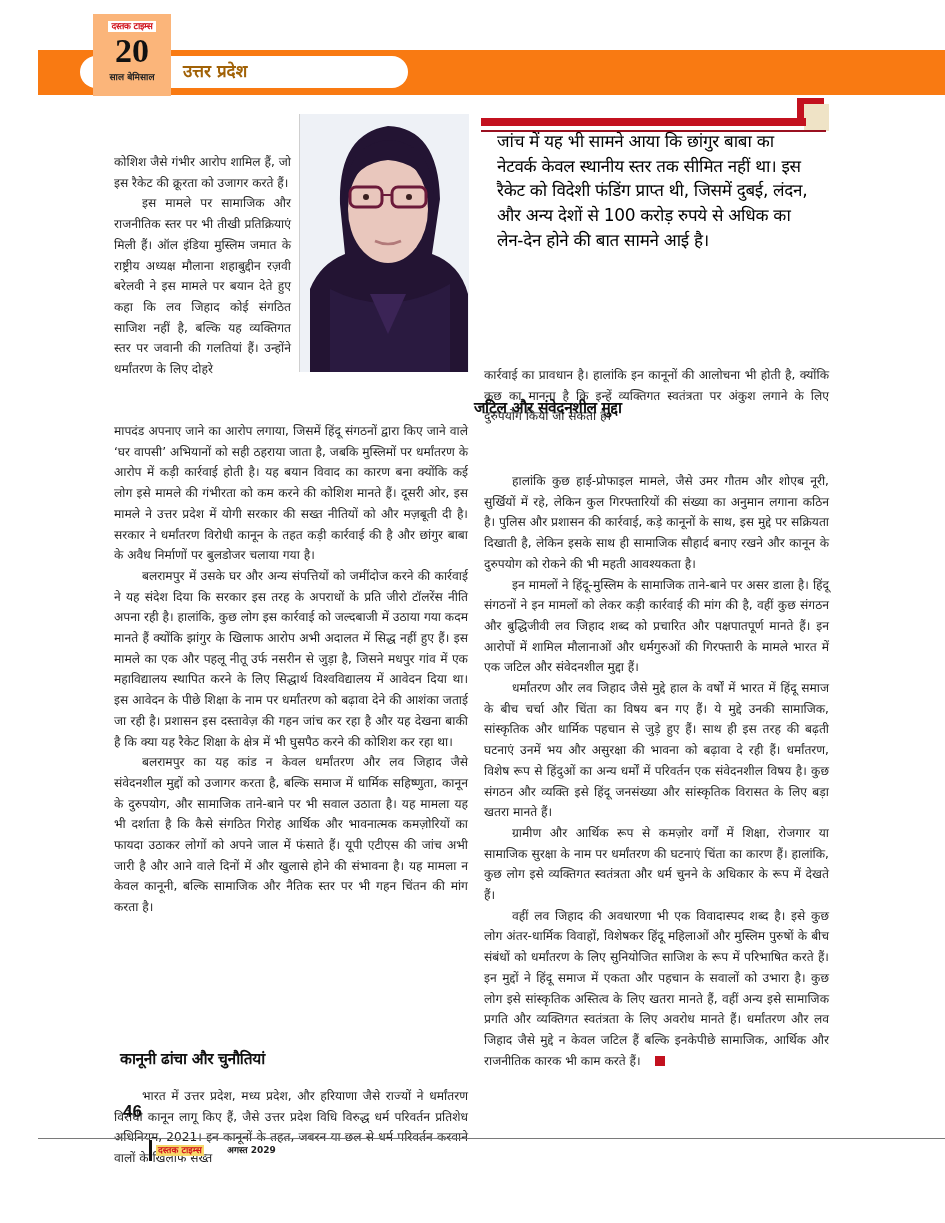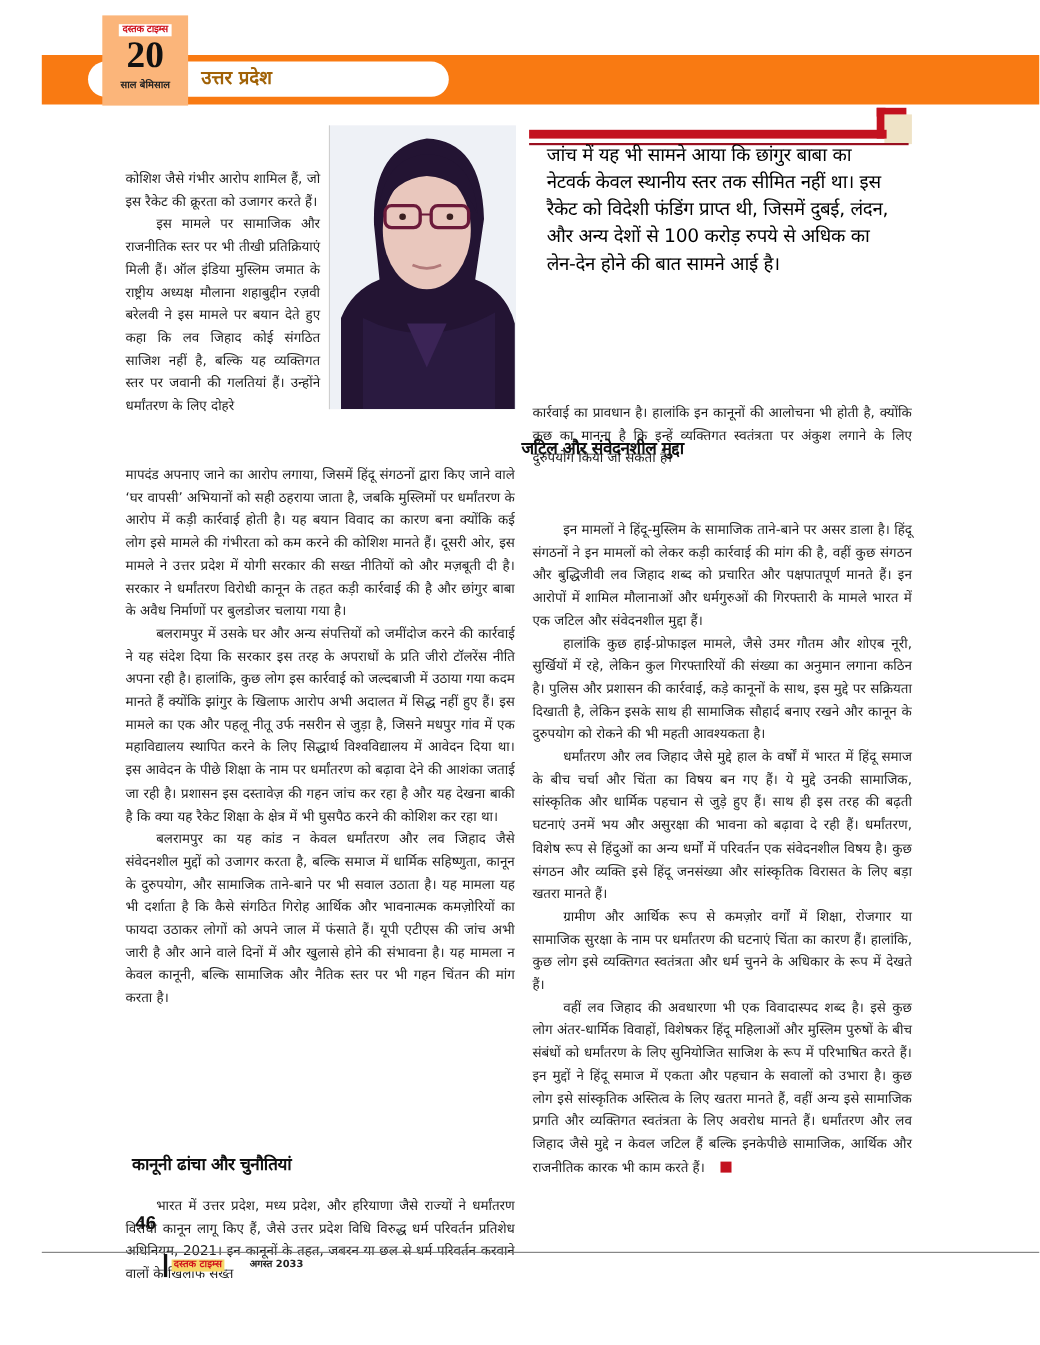--- a/index.html
+++ b/index.html
@@ -151,24 +151,24 @@
 <div class="quote-rule-thin"></div>
 <div class="quote-text">जांच में यह भी सामने आया कि छांगुर बाबा का नेटवर्क केवल स्थानीय स्तर तक सीमित नहीं था। इस रैकेट को विदेशी फंडिंग प्राप्त थी, जिसमें दुबई, लंदन, और अन्य देशों से 100 करोड़ रुपये से अधिक का लेन-देन होने की बात सामने आई है।</div>
 
 <div class="txt" style="left:484px; top:319px; width:345px;">
   <p class="noindent">कार्रवाई का प्रावधान है। हालांकि इन कानूनों की आलोचना भी होती है, क्योंकि कुछ का मानना है कि इन्हें व्यक्तिगत स्वतंत्रता पर अंकुश लगाने के लिए दुरुपयोग किया जा सकता है।</p>
 </div>
 
 <div class="heading" style="left:474px; top:397px;">जटिल और संवेदनशील मुद्दा</div>
 
 <div class="txt" style="left:484px; top:425px; width:345px;">
+  <p>हालांकि कुछ हाई-प्रोफाइल मामले, जैसे उमर गौतम और शोएब नूरी, सुर्खियों में रहे, लेकिन कुल गिरफ्तारियों की संख्या का अनुमान लगाना कठिन है। पुलिस और प्रशासन की कार्रवाई, कड़े कानूनों के साथ, इस मुद्दे पर सक्रियता दिखाती है, लेकिन इसके साथ ही सामाजिक सौहार्द बनाए रखने और कानून के दुरुपयोग को रोकने की भी महती आवश्यकता है।</p>
   <p>इन मामलों ने हिंदू-मुस्लिम के सामाजिक ताने-बाने पर असर डाला है। हिंदू संगठनों ने इन मामलों को लेकर कड़ी कार्रवाई की मांग की है, वहीं कुछ संगठन और बुद्धिजीवी लव जिहाद शब्द को प्रचारित और पक्षपातपूर्ण मानते हैं। इन आरोपों में शामिल मौलानाओं और धर्मगुरुओं की गिरफ्तारी के मामले भारत में एक जटिल और संवेदनशील मुद्दा हैं।</p>
-  <p>हालांकि कुछ हाई-प्रोफाइल मामले, जैसे उमर गौतम और शोएब नूरी, सुर्खियों में रहे, लेकिन कुल गिरफ्तारियों की संख्या का अनुमान लगाना कठिन है। पुलिस और प्रशासन की कार्रवाई, कड़े कानूनों के साथ, इस मुद्दे पर सक्रियता दिखाती है, लेकिन इसके साथ ही सामाजिक सौहार्द बनाए रखने और कानून के दुरुपयोग को रोकने की भी महती आवश्यकता है।</p>
   <p>धर्मांतरण और लव जिहाद जैसे मुद्दे हाल के वर्षों में भारत में हिंदू समाज के बीच चर्चा और चिंता का विषय बन गए हैं। ये मुद्दे उनकी सामाजिक, सांस्कृतिक और धार्मिक पहचान से जुड़े हुए हैं। साथ ही इस तरह की बढ़ती घटनाएं उनमें भय और असुरक्षा की भावना को बढ़ावा दे रही हैं। धर्मांतरण, विशेष रूप से हिंदुओं का अन्य धर्मों में परिवर्तन एक संवेदनशील विषय है। कुछ संगठन और व्यक्ति इसे हिंदू जनसंख्या और सांस्कृतिक विरासत के लिए बड़ा खतरा मानते हैं।</p>
   <p>ग्रामीण और आर्थिक रूप से कमज़ोर वर्गों में शिक्षा, रोजगार या सामाजिक सुरक्षा के नाम पर धर्मांतरण की घटनाएं चिंता का कारण हैं। हालांकि, कुछ लोग इसे व्यक्तिगत स्वतंत्रता और धर्म चुनने के अधिकार के रूप में देखते हैं।</p>
   <p><span>वहीं लव जिहाद की अवधारणा भी एक विवादास्पद शब्द है। इसे कुछ लोग अंतर-धार्मिक विवाहों, विशेषकर हिंदू महिलाओं और मुस्लिम पुरुषों के बीच संबंधों को धर्मांतरण के लिए सुनियोजित साजिश के रूप में परिभाषित करते हैं। इन मुद्दों ने हिंदू समाज में एकता और पहचान के सवालों को उभारा है। कुछ लोग इसे सांस्कृतिक अस्तित्व के लिए खतरा मानते हैं, वहीं अन्य इसे सामाजिक प्रगति और व्यक्तिगत स्वतंत्रता के लिए अवरोध मानते हैं। धर्मांतरण और लव जिहाद जैसे मुद्दे न केवल जटिल हैं बल्कि इनकेपीछे सामाजिक, आर्थिक और राजनीतिक कारक भी काम करते हैं।</span><span class="end-mark"></span></p>
 </div>
 
 <div class="footer-rule"></div>
 <div class="page-number">46</div>
 <div class="footer-divider"></div>
 <div class="footer-logo">दस्तक टाइम्स</div>
-<div class="footer-date">अगस्त 2033</div>
+<div class="footer-date">अगस्त 2029</div>
 
 </body></html>

